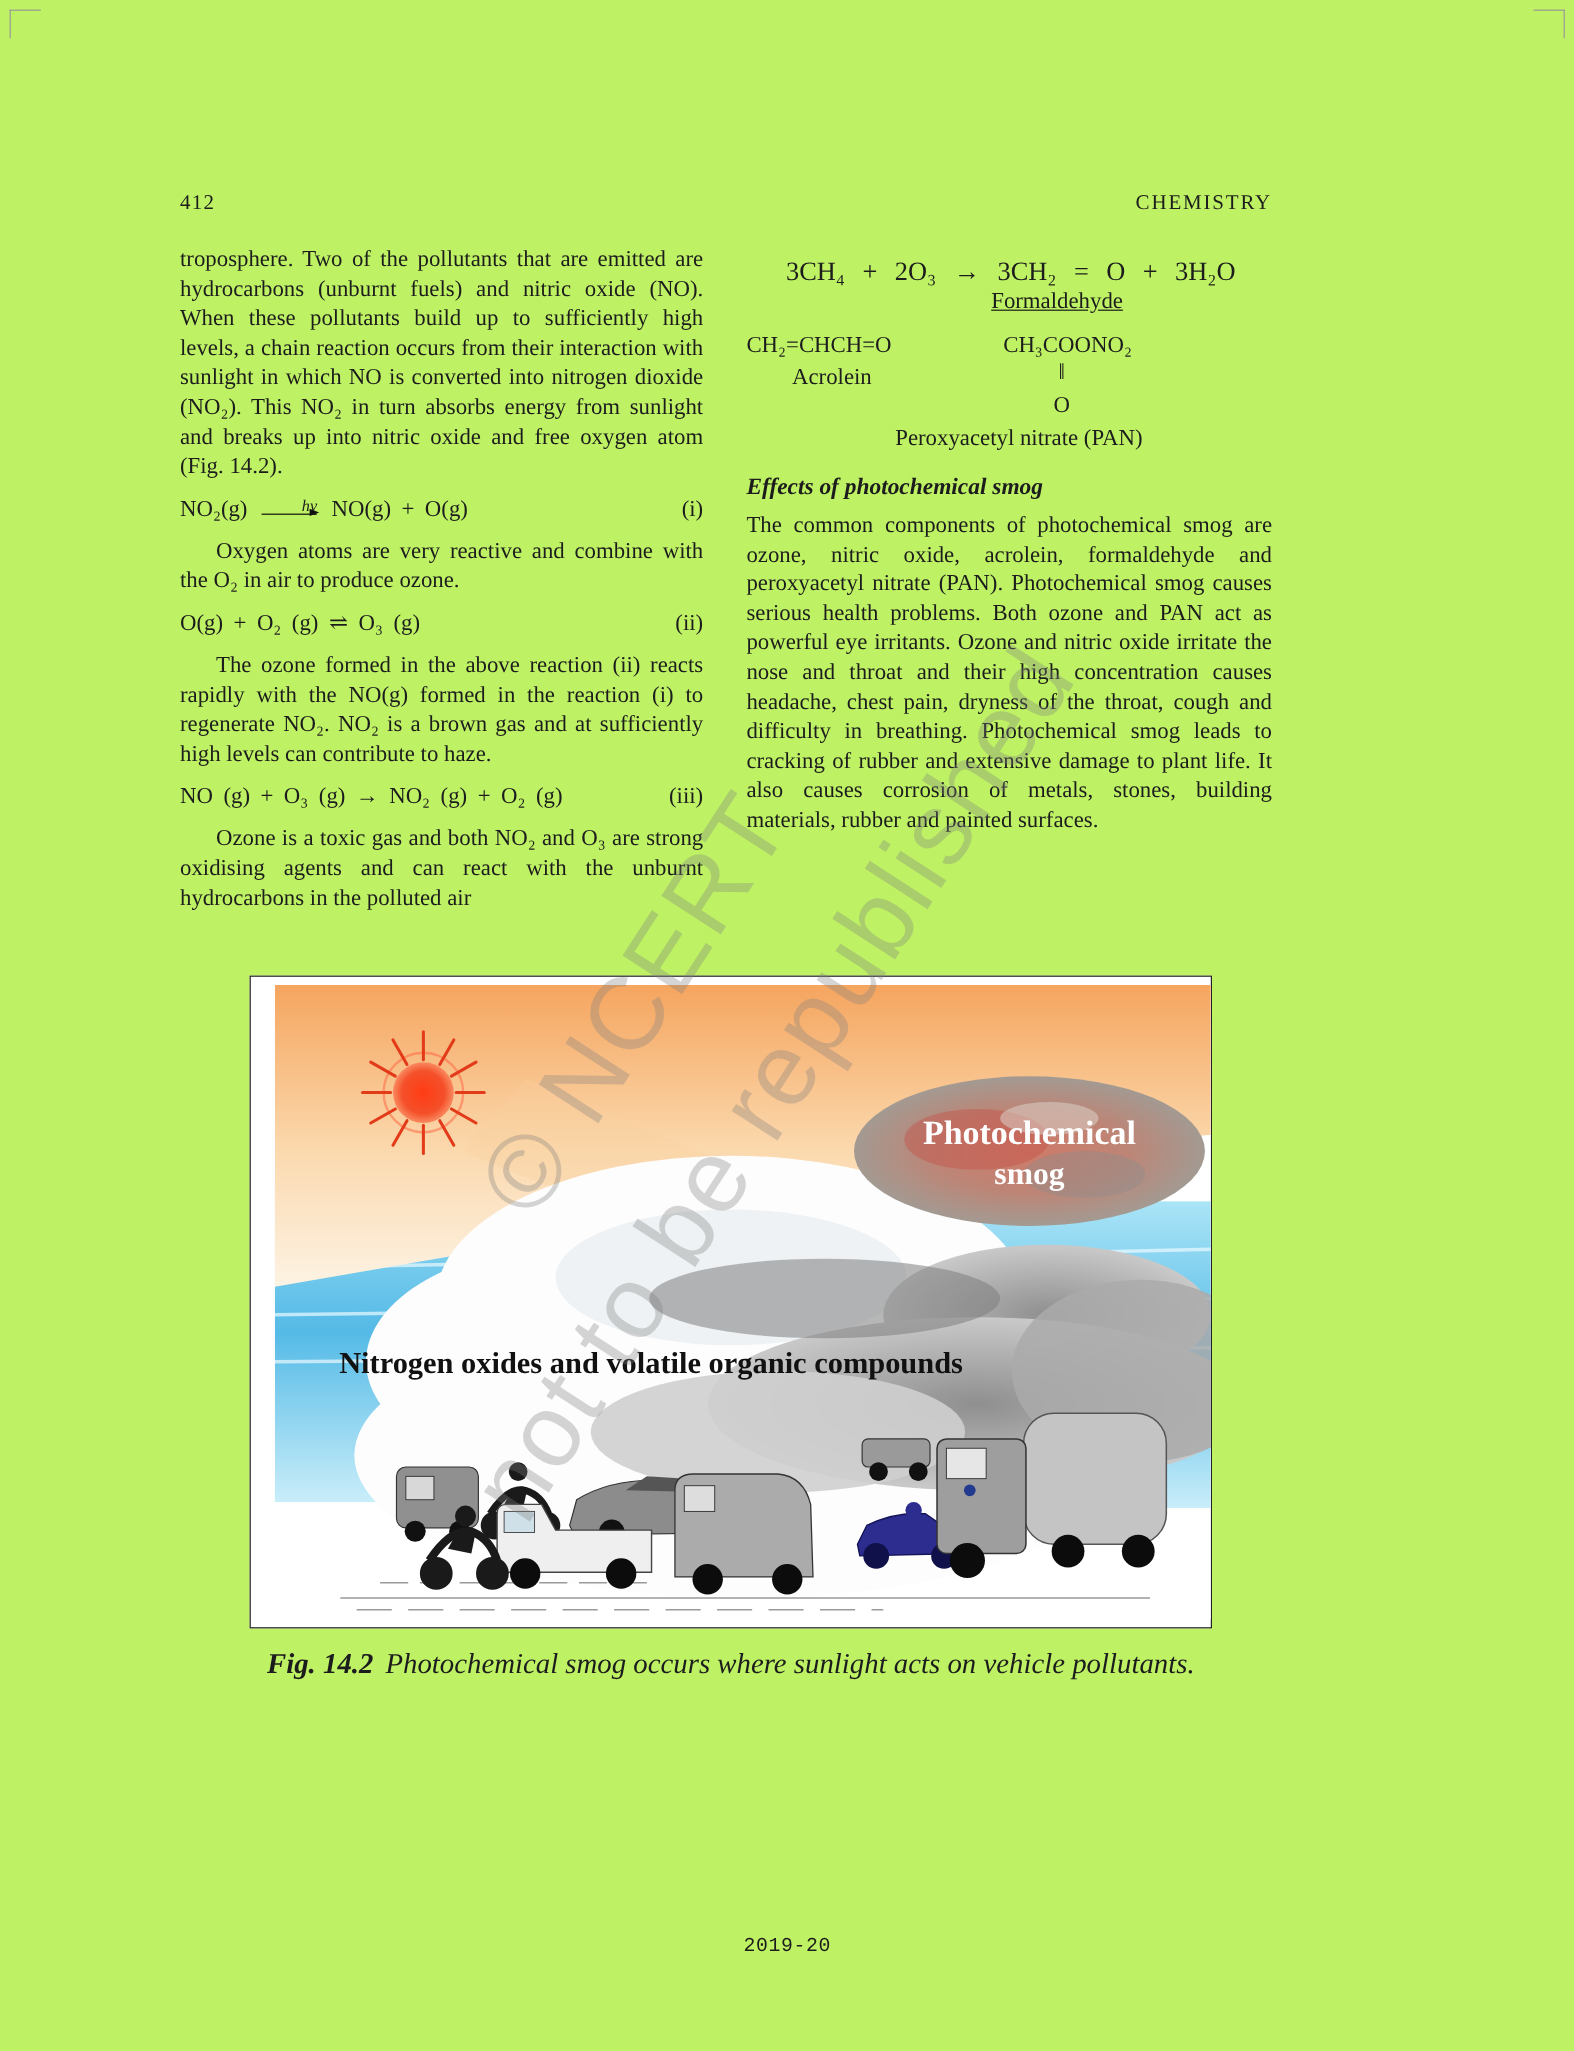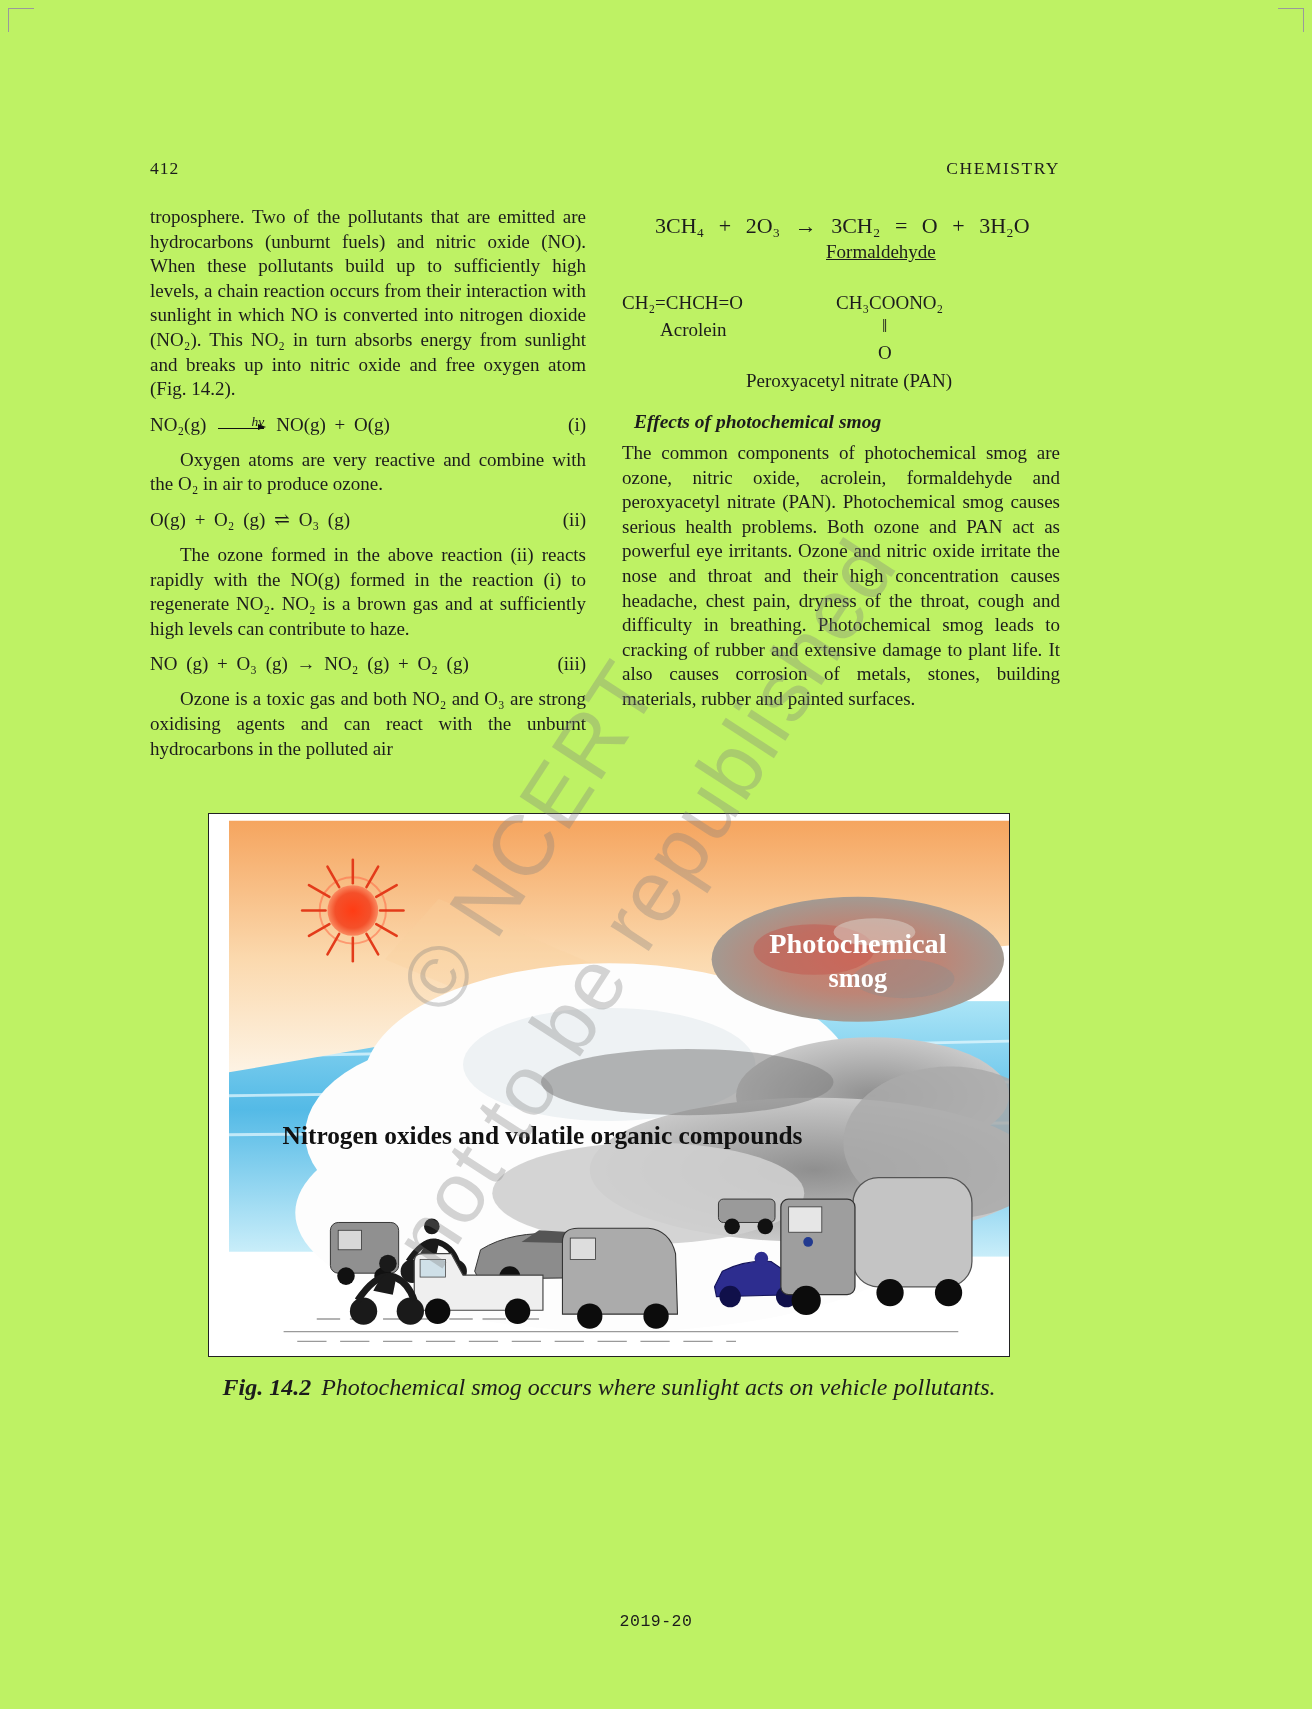--- a/index.html
+++ b/index.html
@@ -28,29 +28,29 @@
   .hv-arrow { display: inline-flex; flex-direction: column; align-items: flex-end; margin: 0 12px; position: relative; top: -3px; }
   .hv { font-style: italic; font-size: 13.5px; line-height: 13px; }
   .arrow-line { position: relative; width: 46px; height: 0; border-top: 1.5px solid #111; }
   .arrow-line::after {
     content: ""; position: absolute; right: -2px; top: -4.5px; width: 0; height: 0;
     border-left: 8px solid #111; border-top: 3.5px solid transparent; border-bottom: 3.5px solid transparent;
   }
 
   .formula1 { margin: 8px 0 2px 33px; font-size: 22px; word-spacing: 9px; }
   .formula1-label { margin-left: 204px; font-size: 19px; text-decoration: underline; }
-  .chem-pair { position: relative; height: 104px; margin-top: 29px; font-size: 19px; text-decoration: underline; }
+  .chem-pair { position: relative; height: 104px; margin-top: 14px; font-size: 19px; text-decoration: underline; }
   .acrolein-formula { position: absolute; left: 0; top: 0; }
   .pan-formula { position: absolute; left: 214px; top: 0; }
   .acrolein-label { position: absolute; left: 38px; top: 27px; }
   .pan-bond { position: absolute; left: 260px; top: 23px; }
   .pan-oxygen { position: absolute; left: 256px; top: 50px; }
   .pan-label { position: absolute; left: 124px; top: 78px; }
 
-  .section-heading { font-weight: bold; font-style: italic; font-size: 19.5px; margin: 15px 0 8px 12px; }
+  .section-heading { font-weight: bold; font-style: italic; font-size: 19.5px; margin: 15px 0 8px 0; }
 
   .figure-box {
     position: absolute; left: 208px; top: 813px; width: 802px; height: 544px;
     border: 1.6px solid #222; background: #ffffff; z-index: 1; padding-left: 20px;
   }
   .figure-box svg { display: block; width: 100%; height: 100%; }
 
   .caption { position: absolute; left: 208px; top: 1374px; width: 802px; text-align: center; font-size: 24px; font-style: italic; }
   .caption-label { font-weight: bold; margin-right: 10px; }
 

